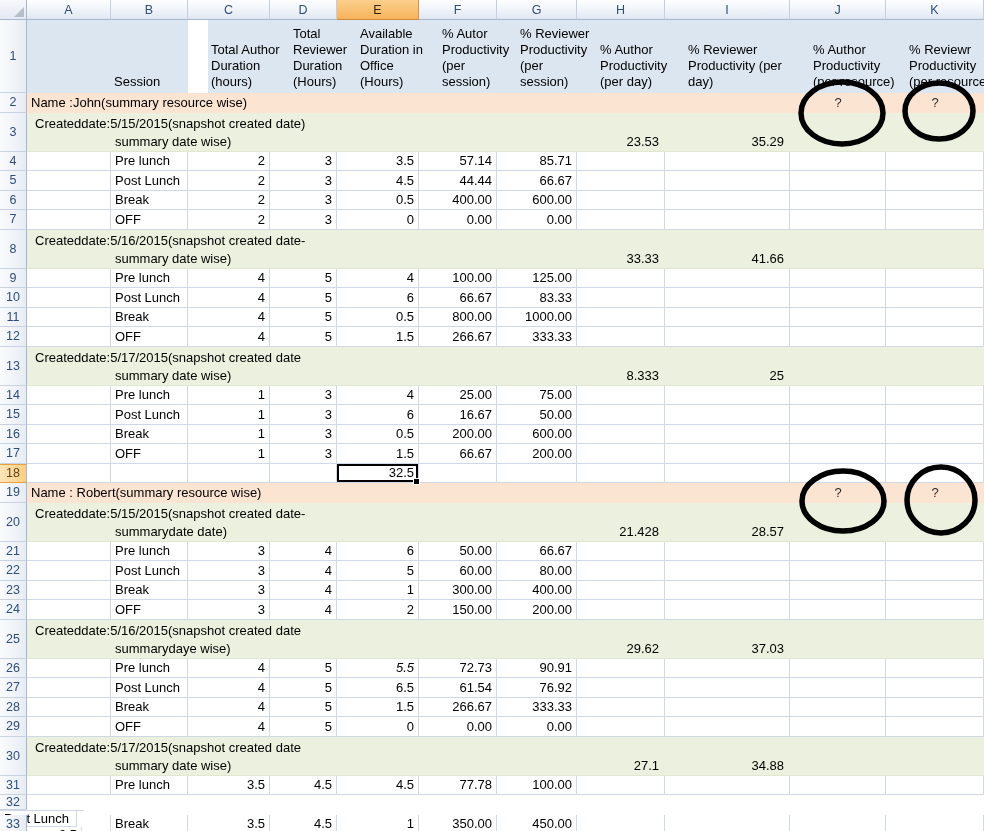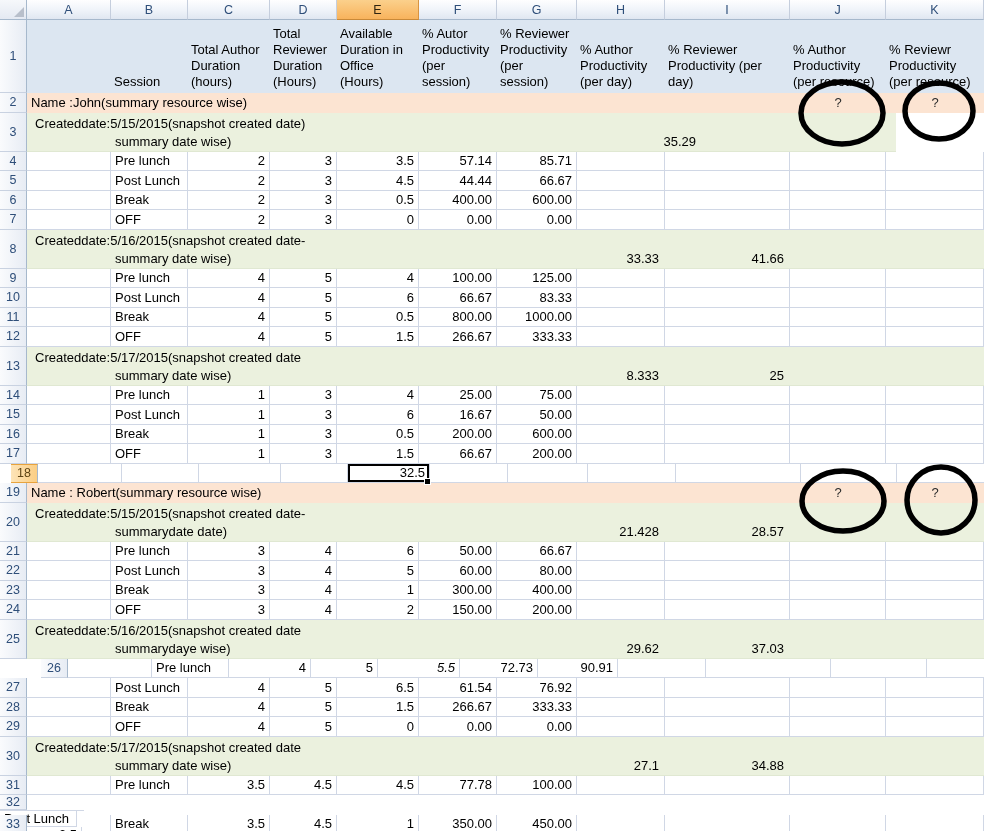--- a/index.html
+++ b/index.html
@@ -113,21 +113,21 @@
     </div>
   <div id="grid-rows">
       <div class="row r1" style="height: 73px;">
         <div class="rownum">1</div>
         <div class="cell" style="width: 84px;">
           <div class="wrap"></div>
         </div>
         <div class="cell" style="width: 77px;">
           <div class="wrap">Session</div>
         </div>
-        <div class="cell" style="width: 82px;">
+        <div class="cell" style="width: 82px; margin-left: 20px;">
           <div class="wrap">Total Author
 Duration
 (hours)</div>
         </div>
         <div class="cell" style="width: 67px;">
           <div class="wrap">Total
 Reviewer
 Duration
 (Hours)</div>
         </div>
@@ -175,20 +175,21 @@
         <div class="cell txtv" style="width: 763px;">Name :John(summary resource wise)</div>
         <div class="cell qcell" style="width: 96px;">?</div>
         <div class="cell qcell" style="width: 98px;">?</div>
       </div>
       <div class="row date" style="height: 39px;">
         <div class="rownum">3</div>
         <div class="cell bigcell" style="width: 550px;">
           <div class="l1">Createddate:5/15/2015(snapshot created date)</div>
           <div class="l2">summary date wise)</div>
         </div>
+        <div class="cell sumv" style="width: 88px;">23.53</div>
         <div class="cell sumv" style="width: 125px;">35.29</div>
         <div class="cell" style="width: 96px;"></div>
         <div class="cell" style="width: 98px;"></div>
       </div>
       <div class="row data" style="height: 19.5px;">
         <div class="rownum">4</div>
         <div class="cell " style="width: 84px;"></div>
         <div class="cell txtv" style="width: 77px;">Pre lunch</div>
         <div class="cell numv" style="width: 82px;">2</div>
         <div class="cell numv" style="width: 67px;">3</div>
@@ -369,21 +370,21 @@
         <div class="cell numv" style="width: 82px;">1</div>
         <div class="cell numv" style="width: 67px;">3</div>
         <div class="cell numv" style="width: 82px;">1.5</div>
         <div class="cell numv" style="width: 78px;">66.67</div>
         <div class="cell numv" style="width: 80px;">200.00</div>
         <div class="cell " style="width: 88px;"></div>
         <div class="cell " style="width: 125px;"></div>
         <div class="cell " style="width: 96px;"></div>
         <div class="cell " style="width: 98px;"></div>
       </div>
-      <div class="row data" style="height: 19.5px; margin-left: 11px;">
+      <div class="row data" style="height: 19.5px;">
         <div class="rownum hl">18</div>
         <div class="cell " style="width: 84px;"></div>
         <div class="cell txtv" style="width: 77px;"></div>
         <div class="cell numv" style="width: 82px;"></div>
         <div class="cell numv" style="width: 67px;"></div>
         <div class="cell numv active" style="width: 82px;">32.5</div>
         <div class="cell numv" style="width: 78px;"></div>
         <div class="cell numv" style="width: 80px;"></div>
         <div class="cell " style="width: 88px;"></div>
         <div class="cell " style="width: 125px;"></div>
@@ -467,21 +468,21 @@
         <div class="rownum">25</div>
         <div class="cell bigcell" style="width: 550px;">
           <div class="l1">Createddate:5/16/2015(snapshot created date</div>
           <div class="l2">summarydaye wise)</div>
         </div>
         <div class="cell sumv" style="width: 88px;">29.62</div>
         <div class="cell sumv" style="width: 125px;">37.03</div>
         <div class="cell" style="width: 96px;"></div>
         <div class="cell" style="width: 98px;"></div>
       </div>
-      <div class="row data" style="height: 19.5px; padding-left: 41px;">
+      <div class="row data" style="height: 19.5px;">
         <div class="rownum">26</div>
         <div class="cell " style="width: 84px;"></div>
         <div class="cell txtv" style="width: 77px;">Pre lunch</div>
         <div class="cell numv" style="width: 82px;">4</div>
         <div class="cell numv" style="width: 67px;">5</div>
         <div class="cell numv" style="width: 82px; font-style: italic;">5.5</div>
         <div class="cell numv" style="width: 78px;">72.73</div>
         <div class="cell numv" style="width: 80px;">90.91</div>
         <div class="cell " style="width: 88px;"></div>
         <div class="cell " style="width: 125px;"></div>

